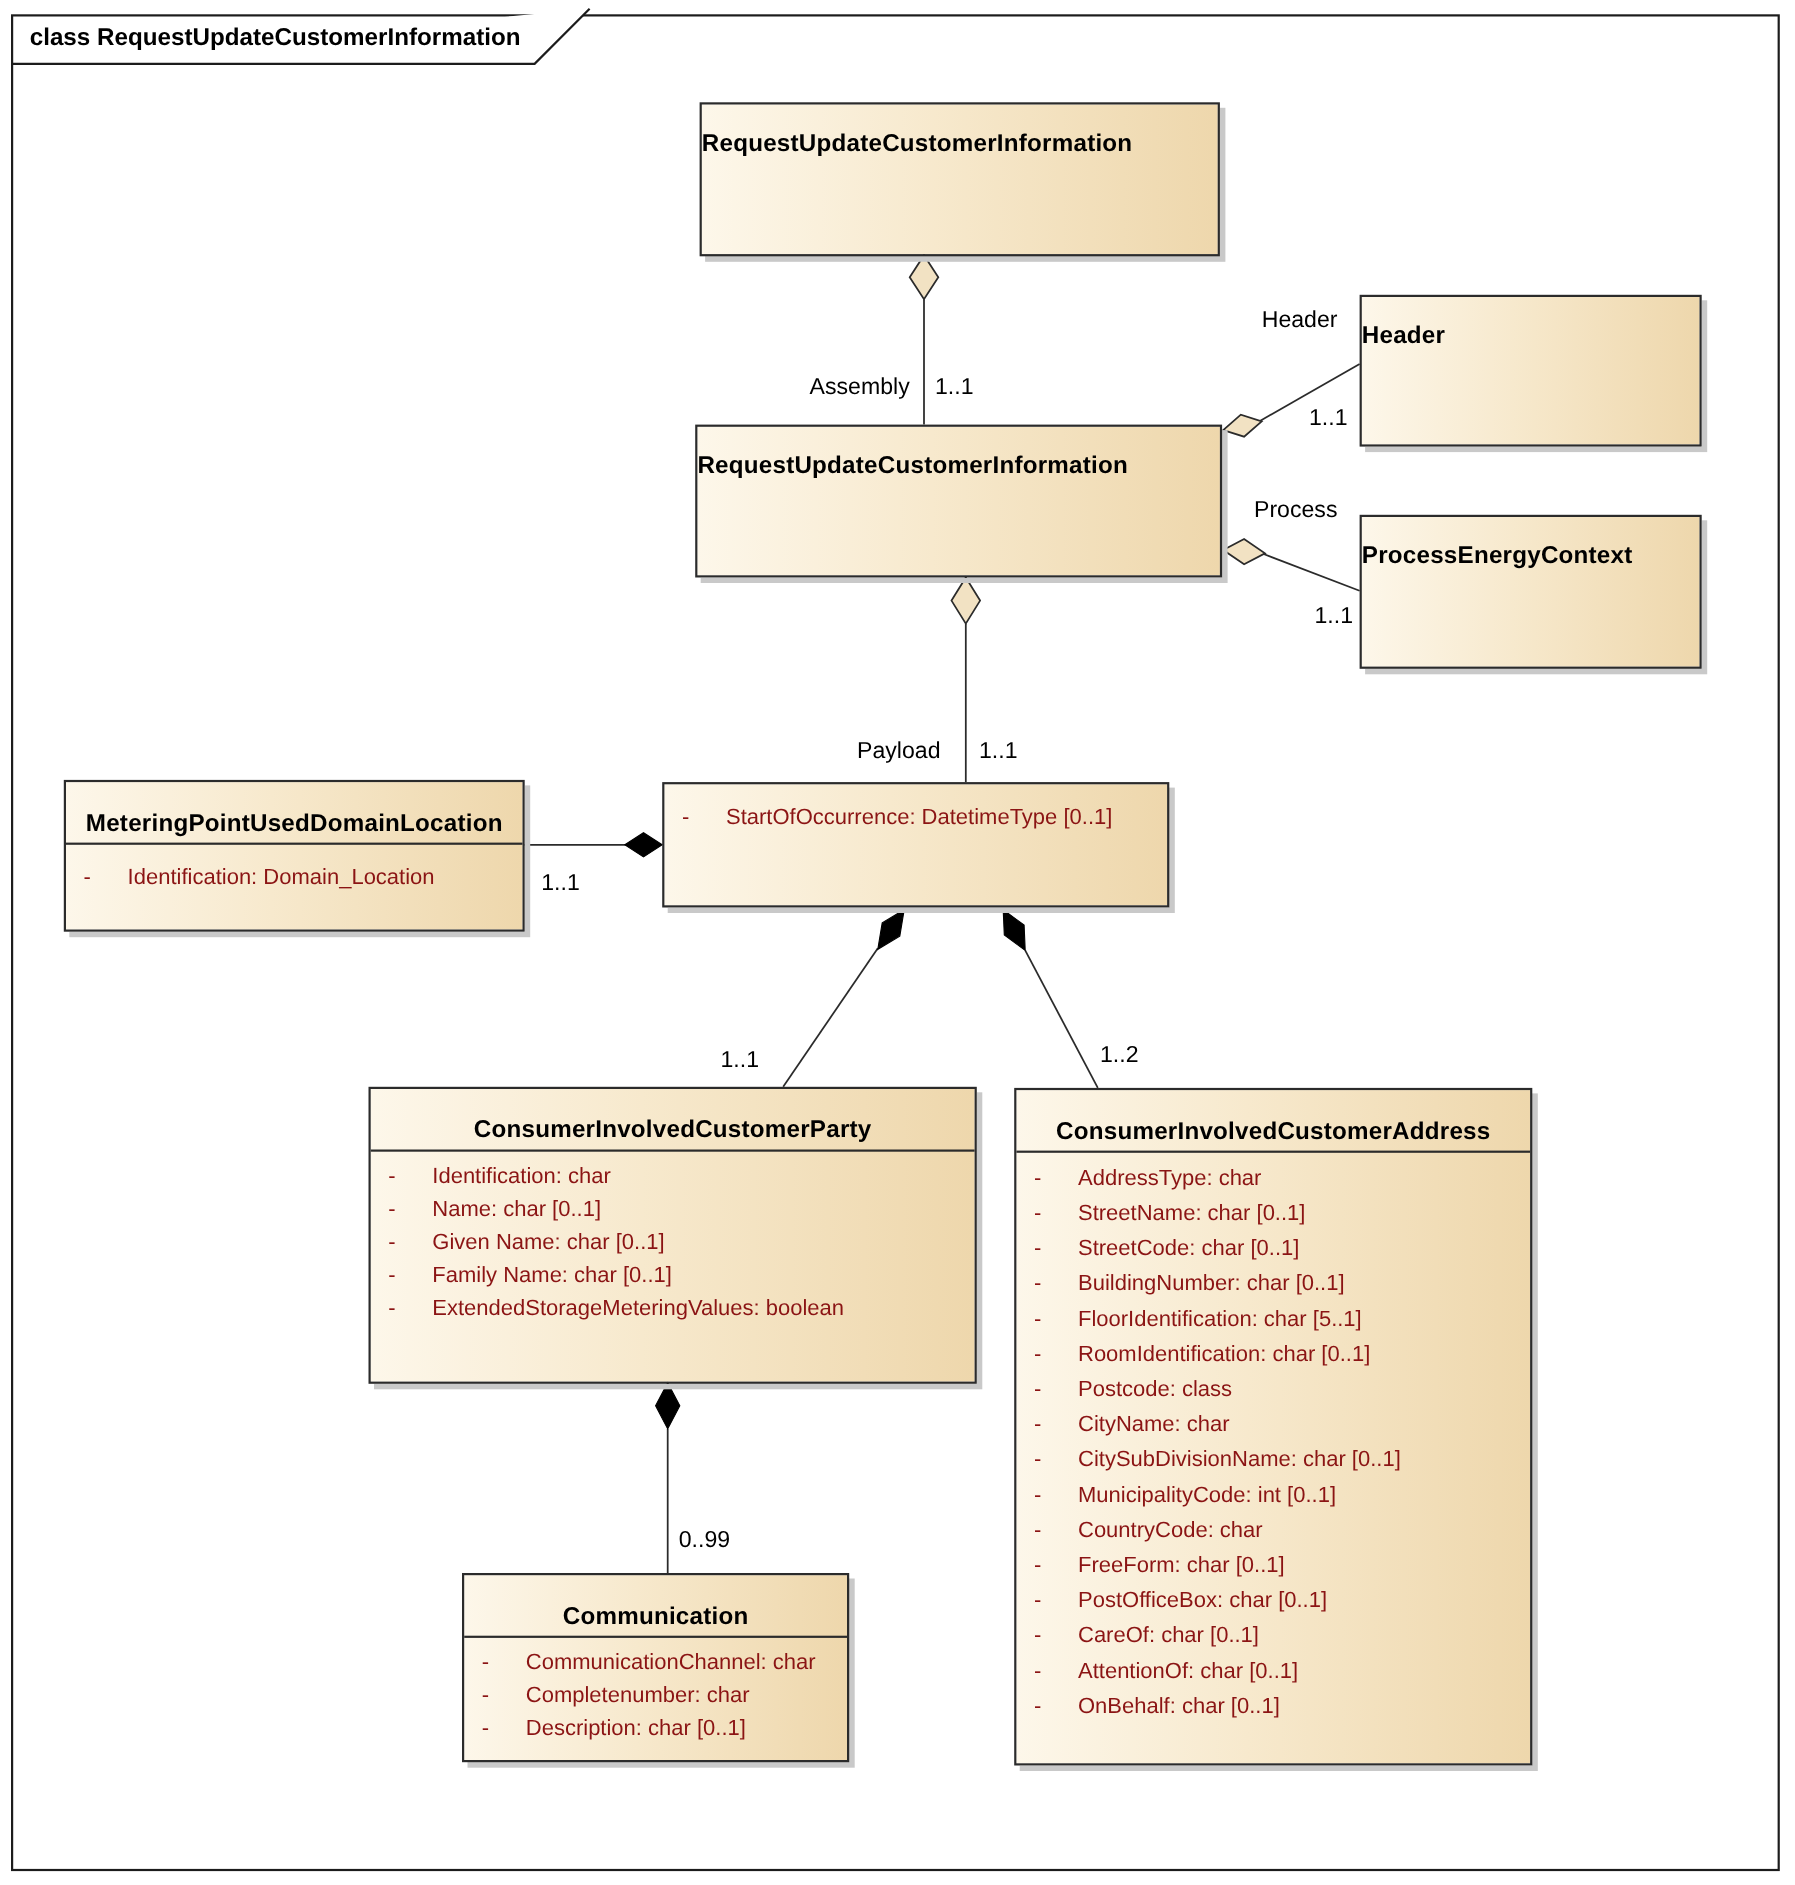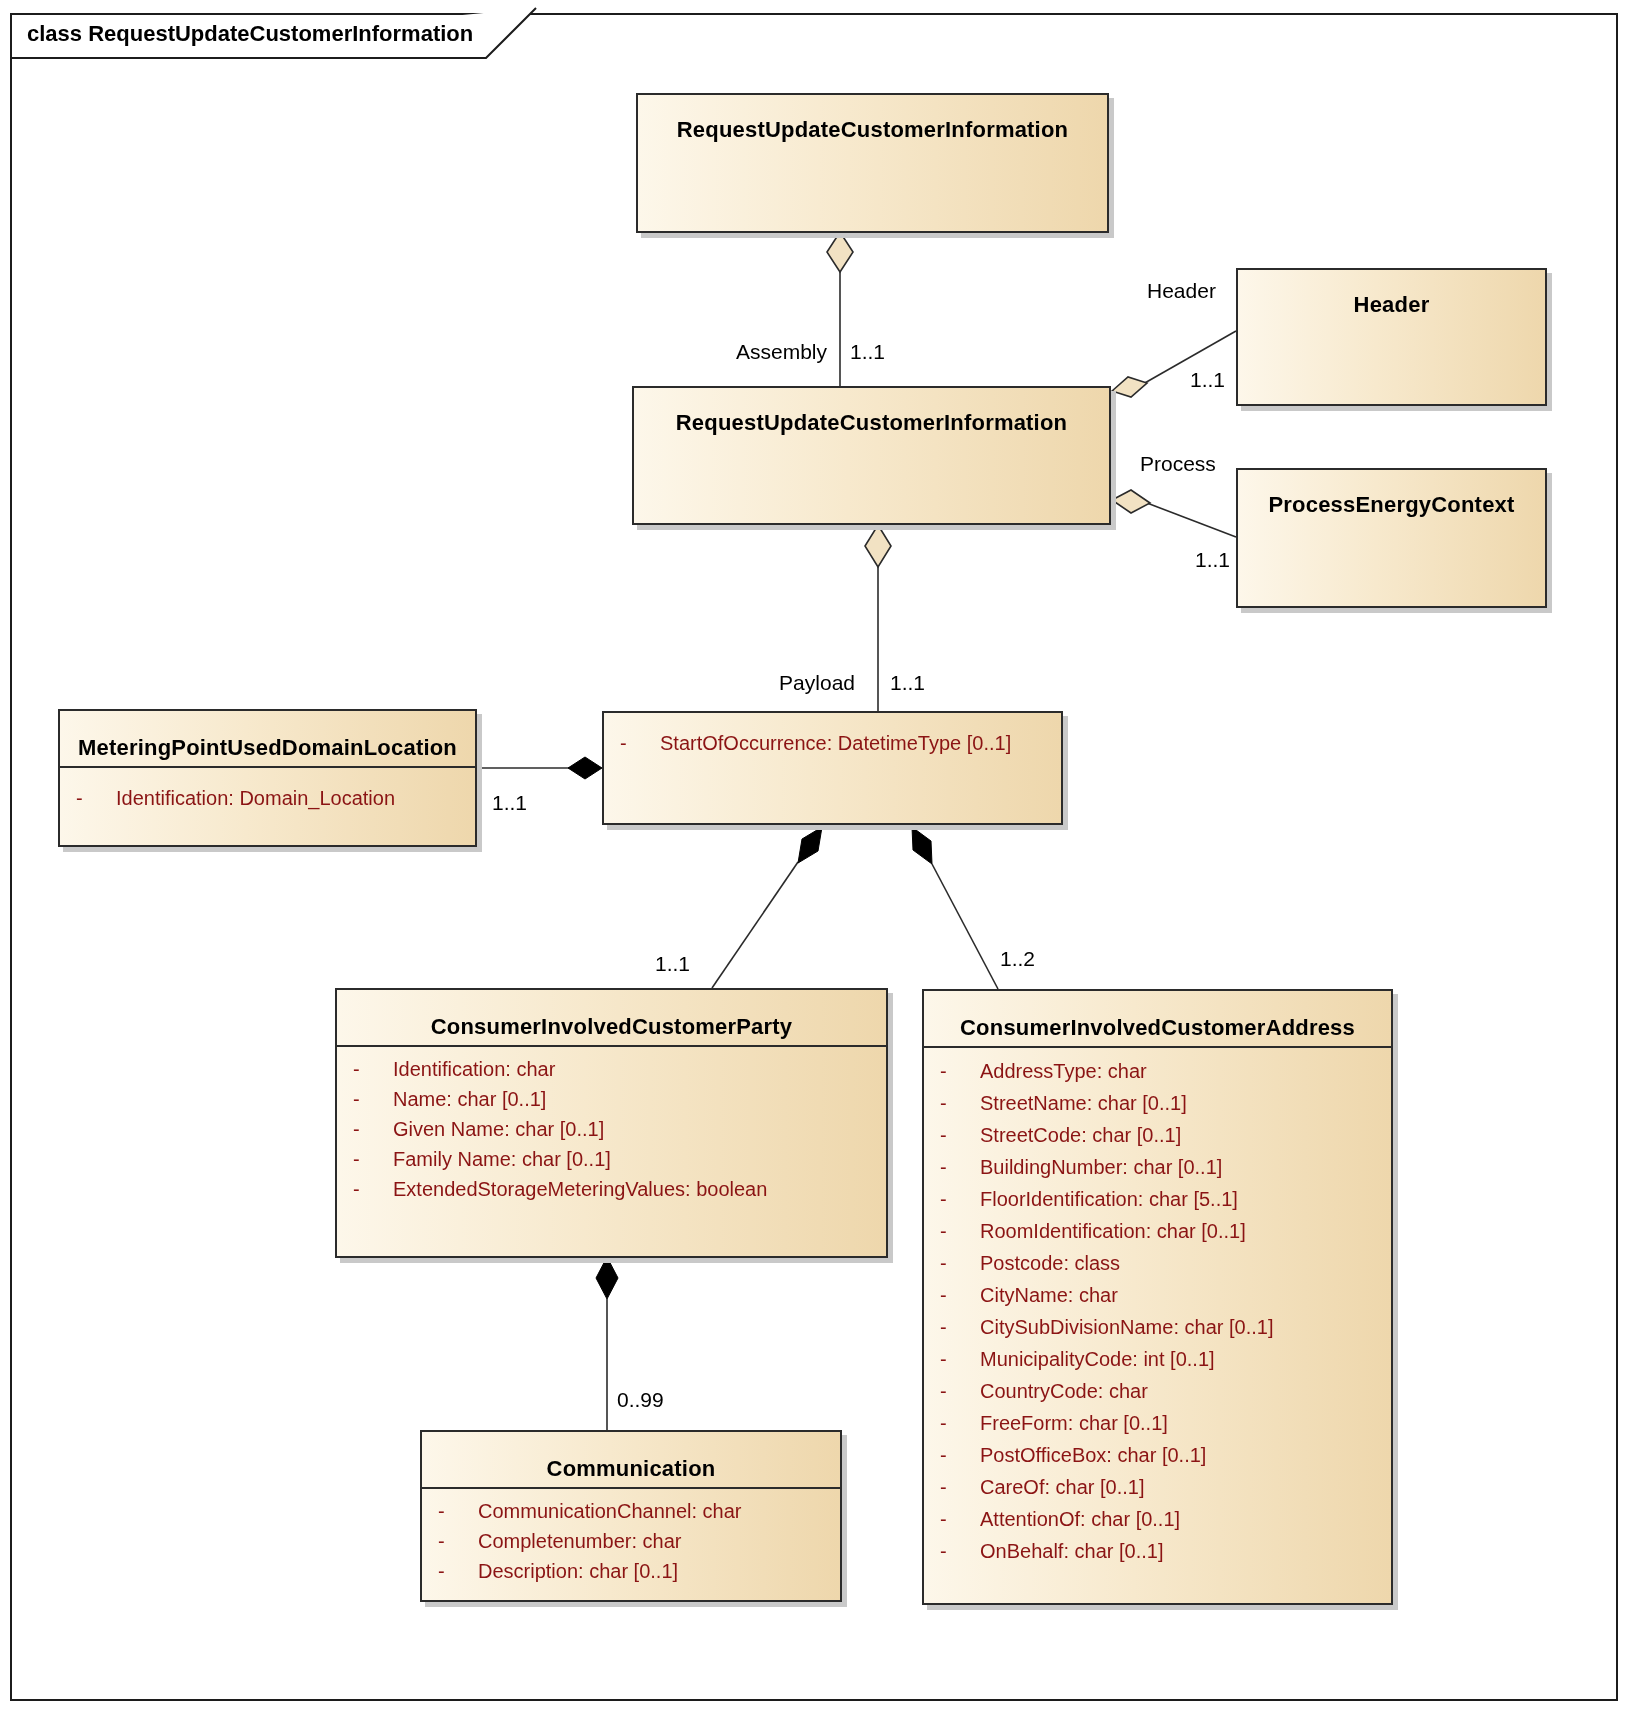--- a/index.html
+++ b/index.html
@@ -16,21 +16,21 @@
     position:absolute;left:27px;top:21px;font-size:22px;font-weight:bold;color:#000;white-space:nowrap;
   }
   #overlay{position:absolute;left:0;top:0;width:1632px;height:1714px;pointer-events:none;}
   .uml-class{
     position:absolute;box-sizing:border-box;
     background:linear-gradient(90deg,#fdf7ea 0%,#f7e9cd 45%,#eed7ac 100%);
     border:2px solid #2b2b2b;
     box-shadow:5px 5px 0 #c9c9c9;
   }
   .uml-name{
-    font-weight:bold;font-size:22px;color:#000;text-align:center;
+    font-weight:bold;font-size:22px;color:#000;
     padding-top:22px;letter-spacing:0.2px;white-space:nowrap;
   }
   .with-attrs .uml-name{
     padding-top:18px;height:57px;display:flex;align-items:center;justify-content:center;
     border-bottom:2px solid #2b2b2b;box-sizing:border-box;
   }
   .uml-attrs{padding-top:7px;}
   .attr{display:flex;font-size:20px;color:#8b1414;line-height:30px;padding-left:16px;white-space:nowrap;}
   .attr .vis{width:40px;flex:0 0 40px;}
   .attrs-wide .attr{line-height:32px;}
@@ -199,21 +199,21 @@
           <span class="vis">-</span>
           <span>AttentionOf: char [0..1]</span>
         </div>
       <div class="attr">
           <span class="vis">-</span>
           <span>OnBehalf: char [0..1]</span>
         </div>
     </div>
   </div>
 
-  <div class="uml-class with-attrs" style="left:420px;top:1430px;width:422px;height:172px">
+  <div class="uml-class with-attrs" style="left:420px;top:1430px;width:352px;height:172px">
     <div class="uml-name">Communication</div>
     <div class="uml-attrs">
       <div class="attr">
           <span class="vis">-</span>
           <span>CommunicationChannel: char</span>
         </div>
       <div class="attr">
           <span class="vis">-</span>
           <span>Completenumber: char</span>
         </div>

